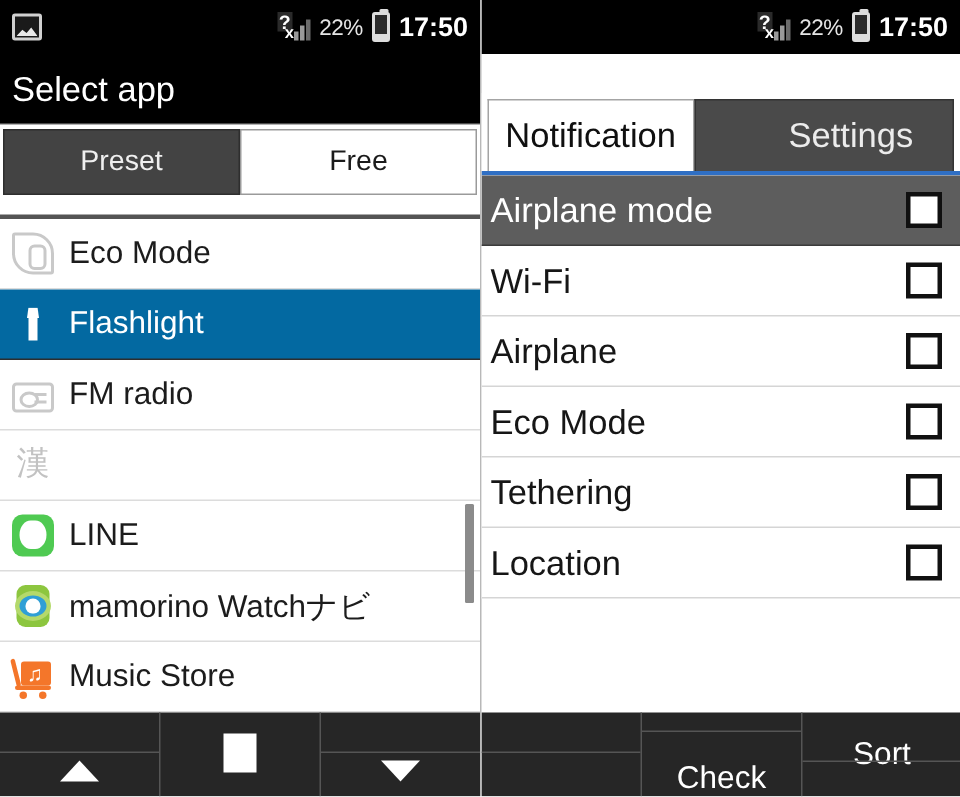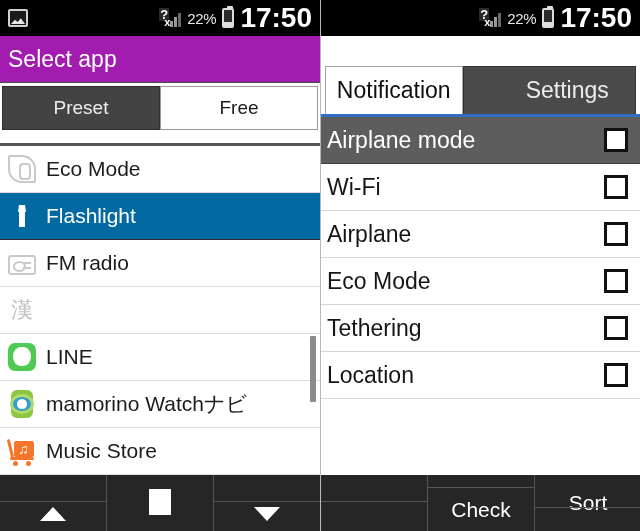--- a/index.html
+++ b/index.html
@@ -42,25 +42,25 @@
     line-height:11px; color:#fff;
   }
   .sb-pct { font-size:15px; color:#e6e6e6; letter-spacing:-0.3px; }
   .batt {
     width:12px; height:20px; border:2px solid #ddd; border-radius:2px; position:relative;
     background:linear-gradient(to top,#ddd 22%, #2b2b2b 22%);
   }
   .batt::before {
     content:""; position:absolute; top:-4px; left:3px; width:6px; height:3px; background:#ddd; border-radius:1px;
   }
-  .sb-time { font-size:28px; font-weight:bold; letter-spacing:0px; color:#fff; }
+  .sb-time { font-size:18px; font-weight:bold; letter-spacing:0px; color:#fff; }
 
   
   .title-bar {
-    height:47px; background:#a21caf; display:flex; align-items:center;
+    height:47px; background:#000000; display:flex; align-items:center;
     padding-left:8px; border-bottom:1px solid #4a4a4a;
   }
   .title-bar .t { color:#fff; font-size:23px; }
 
   .seg-tabs { display:flex; height:60px; background:#fff; padding:2px 2px 0 2px; }
   .seg {
     flex:1; display:flex; align-items:center; justify-content:center;
     font-size:19px; height:44px; margin-top:1px;
   }
   .seg.off { background:#434343; color:#efefef; border:1px solid #2e2e2e; }
@@ -157,21 +157,21 @@
   .bcell {
     flex:1; position:relative; border-right:1px solid #555;
     display:flex; align-items:flex-end; justify-content:center; padding-bottom:6px;
   }
   .bcell:last-child { border-right:none; }
   .bcell .sepline { position:absolute; left:0; right:0; top:26px; height:1px; background:#555; }
   .tri-up { width:0;height:0;border-left:13px solid transparent;border-right:13px solid transparent;border-bottom:14px solid #fff; margin-bottom:4px; }
   .tri-dn { width:0;height:0;border-left:13px solid transparent;border-right:13px solid transparent;border-top:14px solid #fff; margin-bottom:4px; }
   .sq { width:22px;height:26px;background:#fff; margin-bottom:10px; }
   .btxt { color:#fff; font-size:21px; }
-  .bcell.check { align-items:center; padding-bottom:0; padding-top:14px; }
+  .bcell.check { padding-bottom:0; padding-top:14px; }
   .bcell.sort  { align-items:flex-start; padding-top:16px; }
 </style>
 </head>
 <body>
 
 <div class="screen">
 
   <div class="panel panel-left">
 
     <div class="statusbar">

